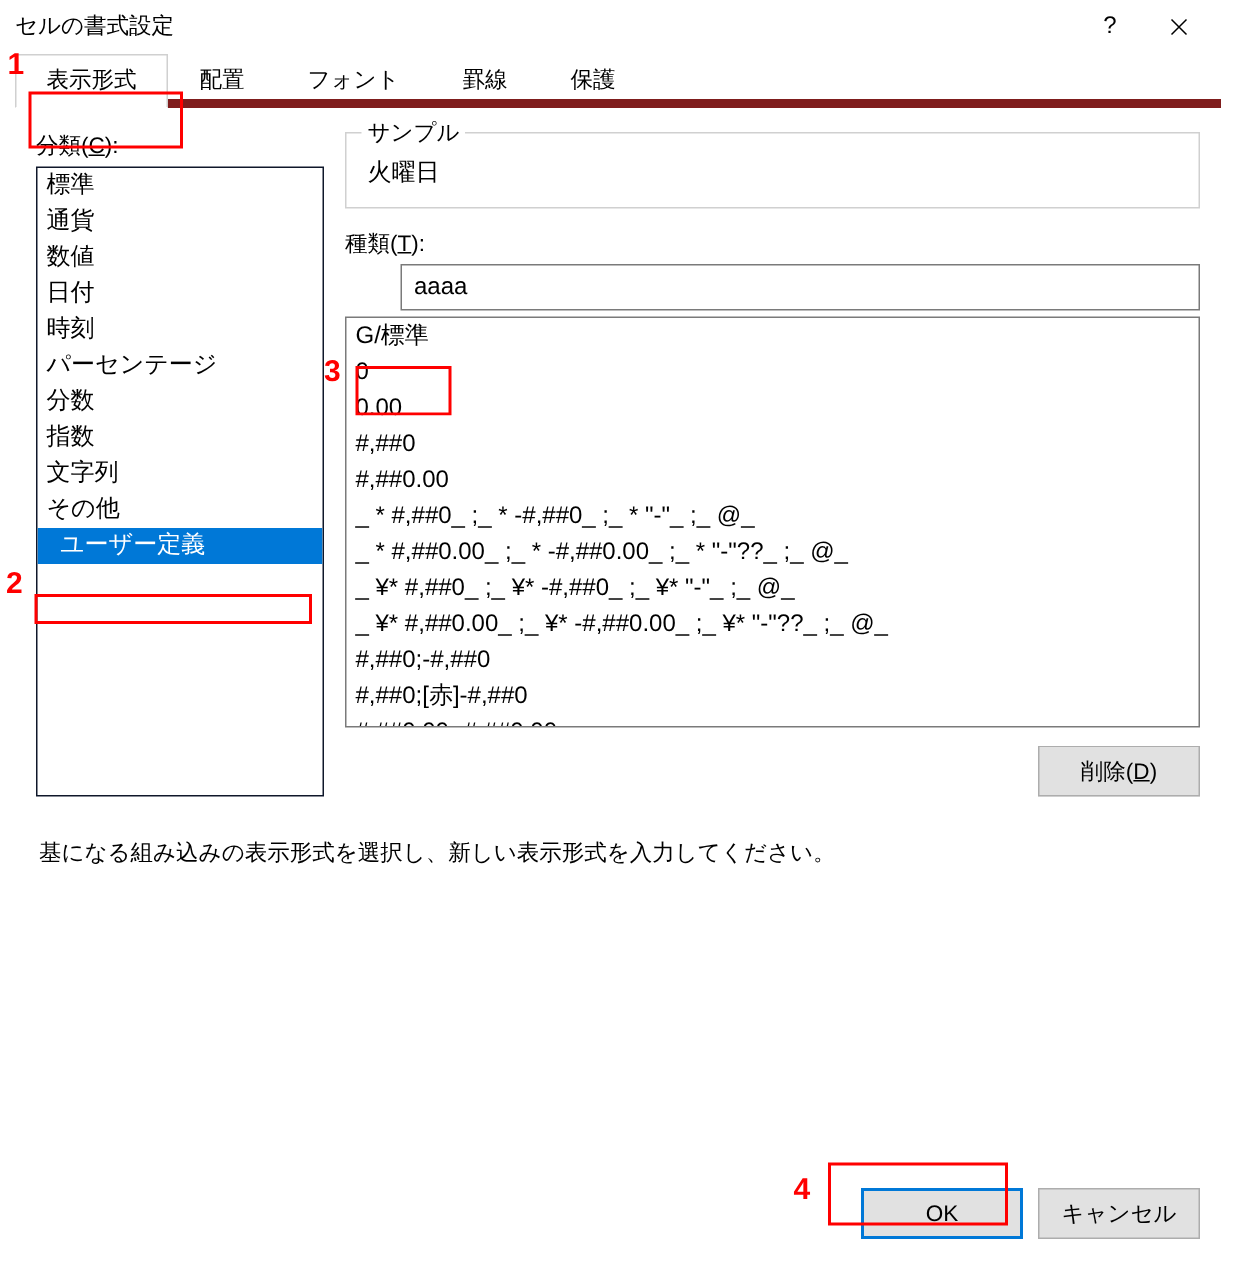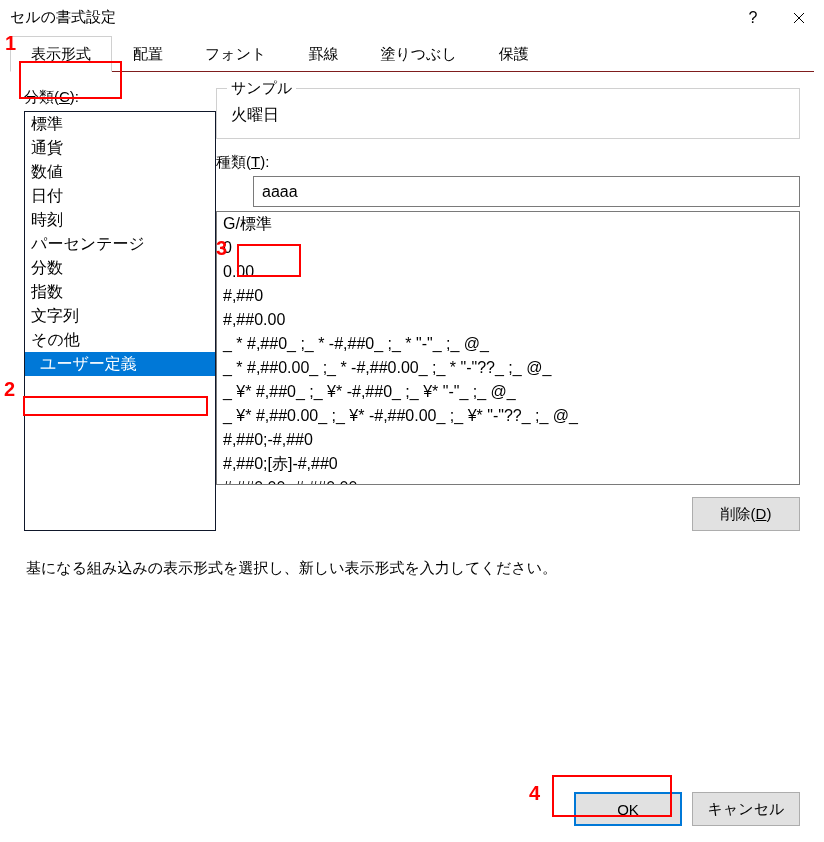--- a/index.html
+++ b/index.html
@@ -1,37 +1,37 @@
 <!DOCTYPE html>
 <html><head>
   <meta charset="utf-8">
   <style>
     * { margin:0; padding:0; box-sizing:border-box; font-family:"Meiryo UI","MS PGothic",sans-serif; }
     body { background:#fff; width:824px; height:842px; position:relative; color:#000; font-size:15px; }
 
-    .titlebar { height:36px; display:flex; align-items:center; padding:0 2px 0 10px; border-bottom:1px solid #fff; }
+    .titlebar { height:36px; display:flex; align-items:center; padding:0 15px 0 10px; border-bottom:1px solid #fff; }
     .titlebar-title { flex:1; font-size:15px; }
     .titlebar-btn { width:46px; height:32px; display:flex; align-items:center; justify-content:center; cursor:pointer; }
     .titlebar-btn svg { width:12px; height:12px; stroke:#000; stroke-width:1; fill:none; }
     .help-icon { font-size:16px; }
 
     .annot { position:absolute; color:#ff0000; font-weight:bold; font-size:20px; z-index:100; pointer-events:none; }
     .highlight-box { position:absolute; border:2px solid #ff0000; z-index:99; pointer-events:none; }
 
-    .tabs { display:flex; height:36px; border-bottom:1px solid #7f1d1d; margin:0 10px; position:relative; }
+    .tabs { display:flex; height:36px; border-bottom:6px solid #7f1d1d; margin:0 10px; position:relative; }
     .tab { padding:0 20px; height:36px; line-height:34px; cursor:pointer; font-size:15px; border:1px solid transparent; border-bottom:none; }
     .tab.active { border:1px solid #d0d0d0; border-bottom:1px solid #fff; background:#fff; margin-bottom:-1px; z-index:2; }
 
     .content { padding:16px 24px 0; position:relative; }
 
     .u { text-decoration:underline; }
 
     .category-label { margin-bottom:4px; font-size:15px; display:inline-block; }
 
-    .cols { display:flex; }
+    .cols { display:flex; gap:14px; }
     .left-col { width:192px; }
     .right-col { flex:1; }
 
     .category-list { border:1px solid #0f172a; height:420px; overflow:hidden; position:relative; }
     .category-list-inner { overflow-y:scroll; height:100%; }
     .cat-item { padding:1px 6px; font-size:16px; line-height:22px; cursor:pointer; }
     .cat-item.selected { background:#0078d7; color:#fff;padding-left:15px; }
 
     .sample-box { border:1px solid #d0d0d0; padding:10px 14px 12px; margin-bottom:14px; position:relative; }
     .sample-label { position:absolute; top:-10px; left:10px; background:#fff; padding:0 4px; font-size:15px; }
@@ -87,21 +87,20 @@
         <path d="M1 1 L11 11 M11 1 L1 11"></path>
       </svg>
   </div>
 </div>
 
 <div class="tabs">
   <div class="tab active">表示形式</div>
   <div class="tab">配置</div>
   <div class="tab">フォント</div>
   <div class="tab">罫線</div>
-  <div class="tab">塗りつぶし</div>
   <div class="tab">保護</div>
 </div>
 
 <div class="content">
   <div class="cols">
     <div class="left-col">
       <span class="category-label">
         <span>分類(</span><span class="u">C</span><span>):</span>
       </span>
       <div class="category-list">

